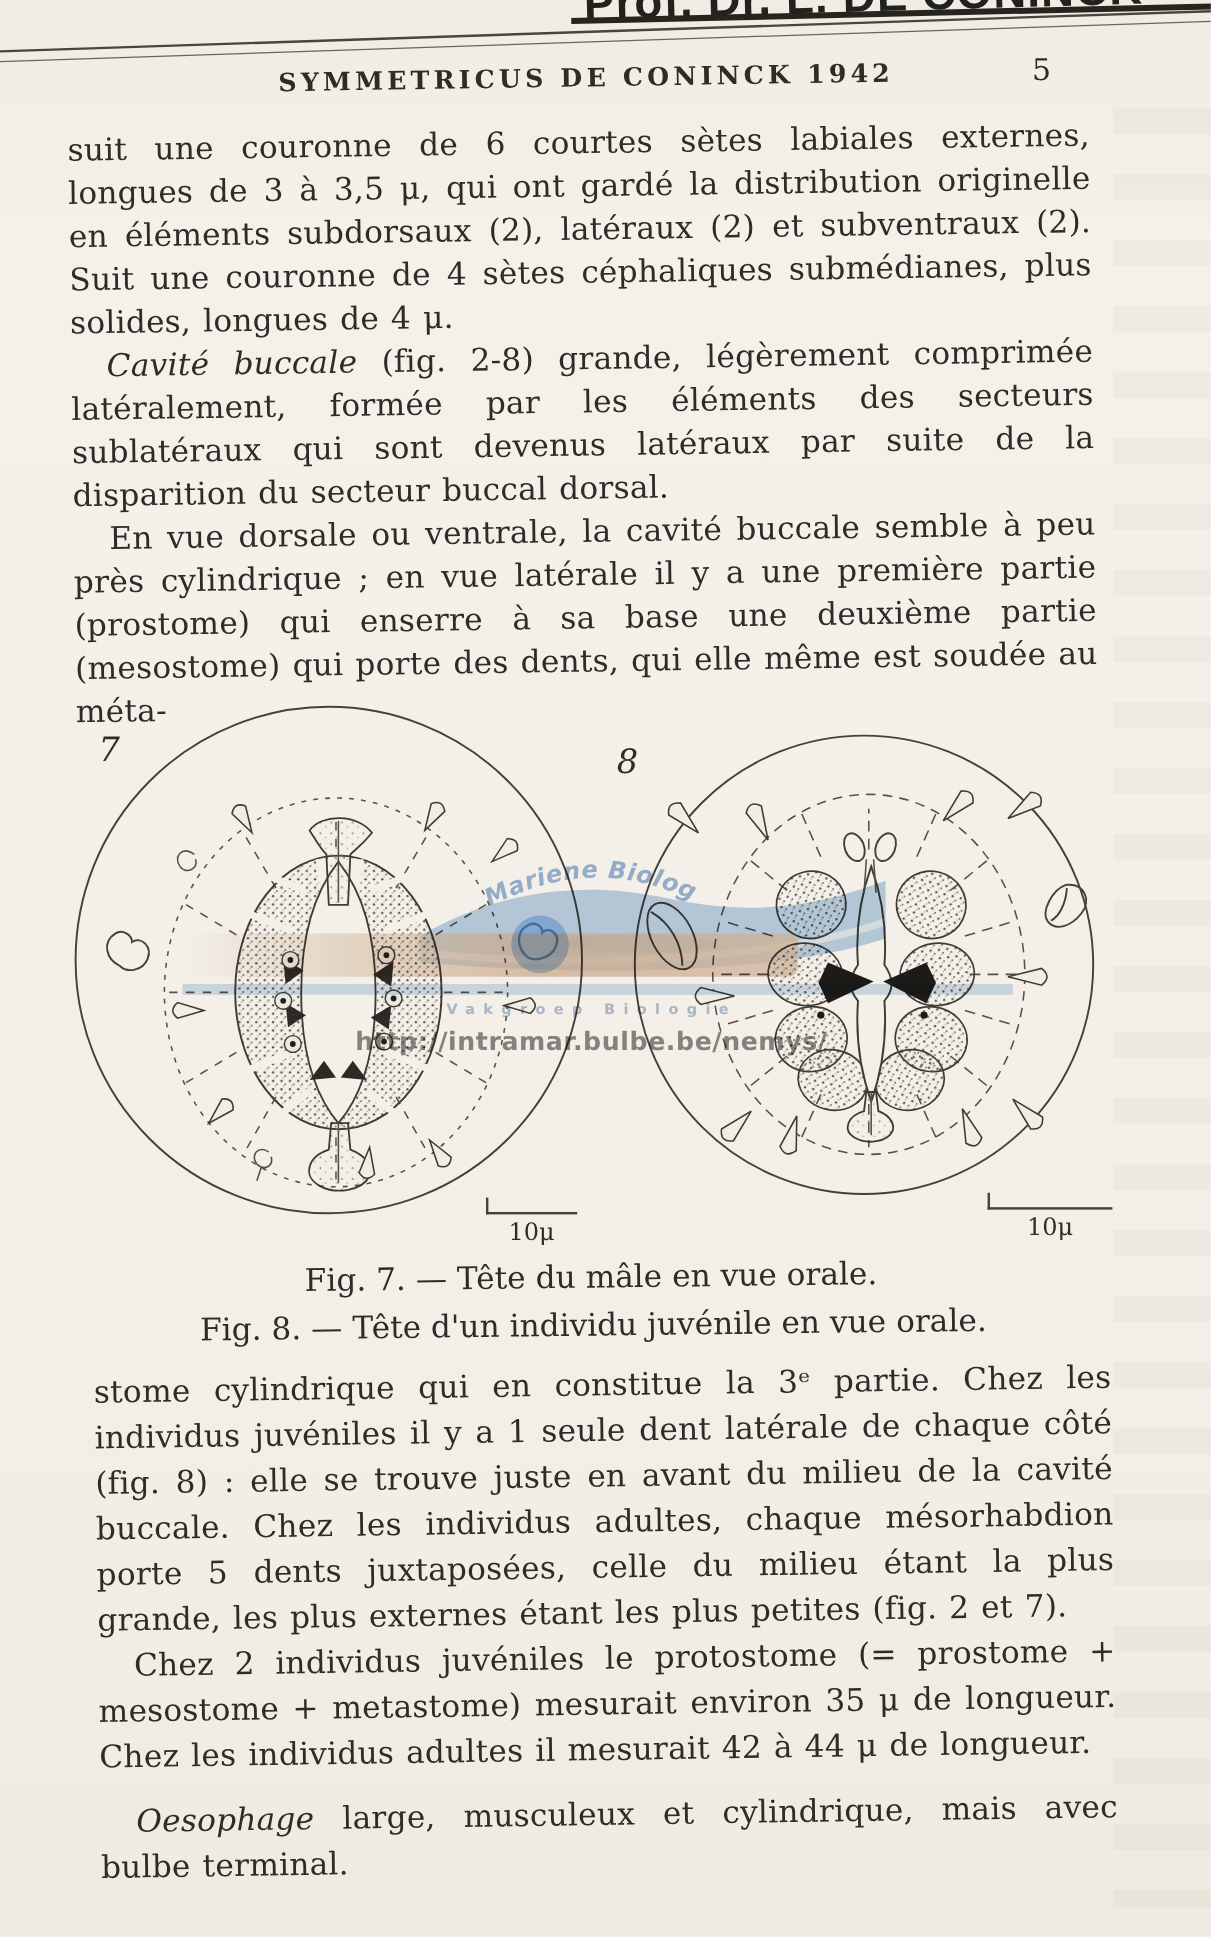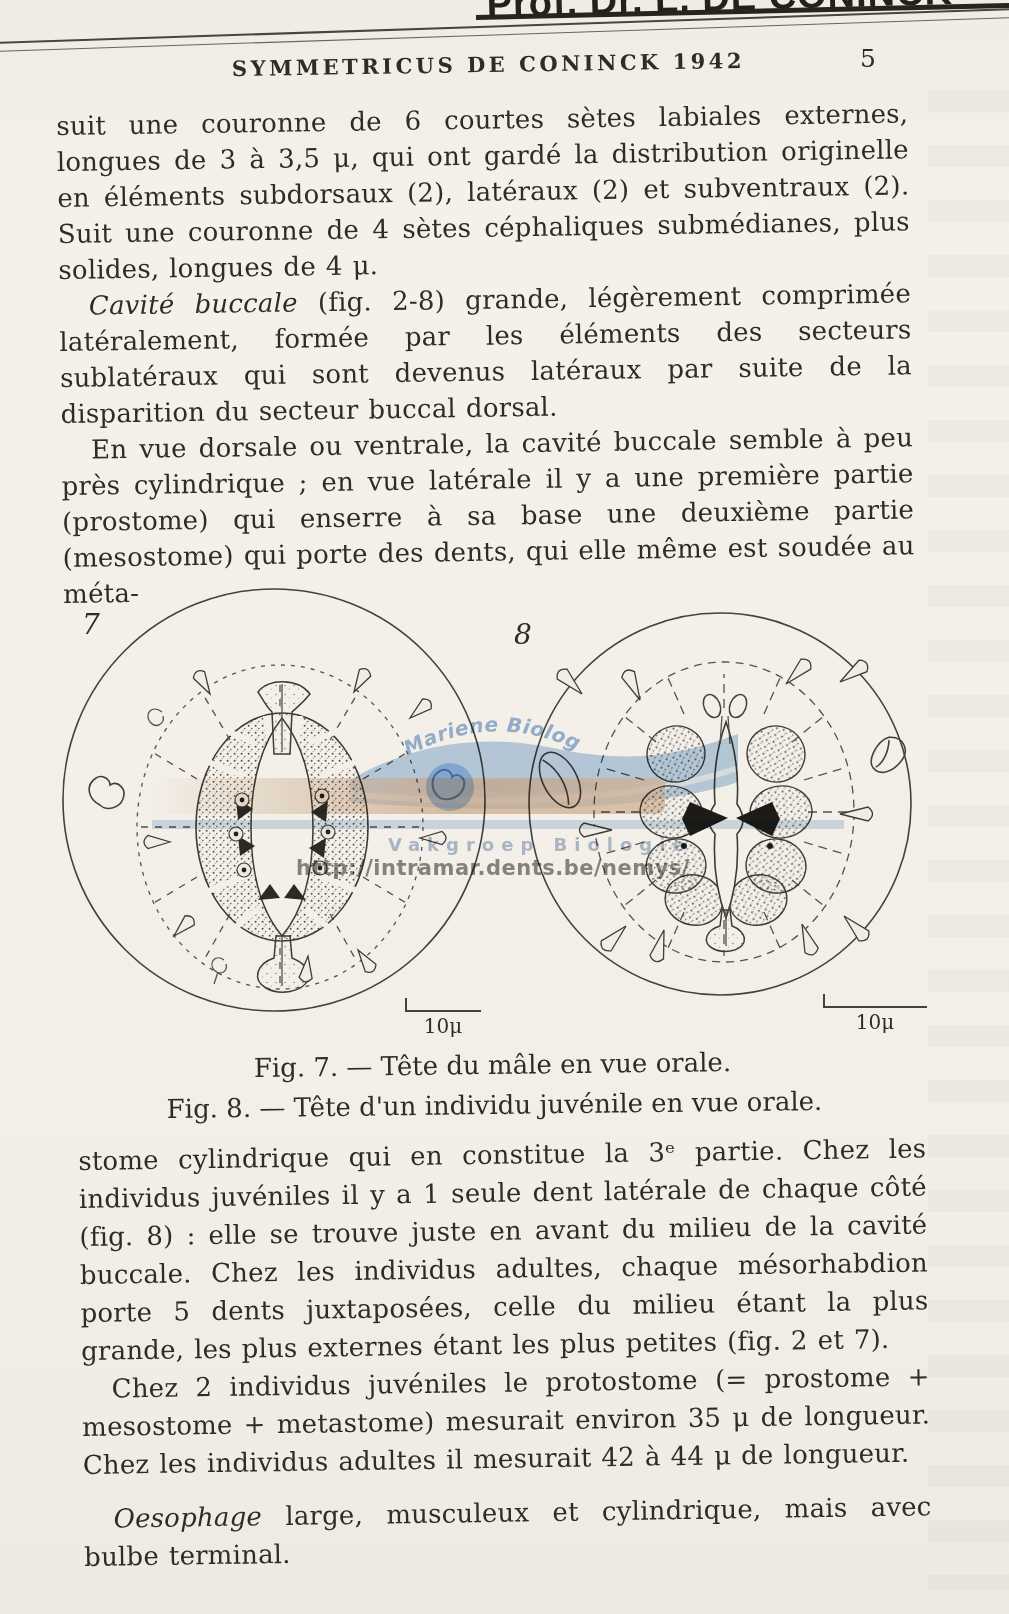--- a/index.html
+++ b/index.html
@@ -31,22 +31,22 @@
   .scalebar .line{position:absolute;left:0;right:0;top:12px;border-top:2px solid #45413a;}
   .scalebar .tick{position:absolute;left:0;top:0;width:2px;height:14px;background:#45413a;}
   .scalebar .lbl{position:absolute;top:16px;width:100%;text-align:center;
                  font-size:20px;}
   
   .ln{fill:none;stroke:#45413a;stroke-width:1.6px;}
   .lnthin{fill:none;stroke:#55504a;stroke-width:1.3px;}
   .fill-paper{fill:#f3f0e8;}
   
   .wm{pointer-events:none;mix-blend-mode:multiply;}
-  .wm-vak{font-family:"DejaVu Sans", sans-serif;font-weight:bold;font-size:18px;
-          letter-spacing:7px;color:rgba(158,178,203,0.8);margin-left:16px;}
+  .wm-vak{font-family:"DejaVu Sans", sans-serif;font-weight:bold;font-size:12px;
+          letter-spacing:7px;color:rgba(158,178,203,0.8);}
   .wm-url{font-family:"DejaVu Sans", sans-serif;font-weight:bold;font-size:21px;
           letter-spacing:0.5px;color:rgba(118,118,114,0.85);}
   .wm-underline{background:rgba(166,196,226,0.5);}
   .wm-tan{background:linear-gradient(90deg,rgba(217,189,164,0) 0%,rgba(217,189,164,0.45) 28%,
             rgba(212,176,146,0.7) 58%,rgba(217,189,164,0.75) 96%);border-radius:8px;}
   .smudge-col{background:repeating-linear-gradient(180deg,rgba(120,112,98,0.05) 0 22px,
               rgba(120,112,98,0) 22px 55px);}
 </style>
 </head>
 <body>
@@ -252,16 +252,16 @@
     </text>
   </svg>
   <svg class="abs" style="left:348px;top:728px;" width="392" height="84" viewBox="0 0 392 84">
     <path d="M2,52 C60,18 130,4 205,20 C280,36 330,28 390,6 L390,54 C300,84 140,86 2,74 Z" fill="#a9c6e3" opacity="0.78"></path>
     <path d="M2,66 C140,80 300,72 390,40" stroke="#e3ecf5" stroke-width="6" fill="none" opacity="0.9"></path>
     <ellipse cx="185" cy="58" rx="62" ry="8" fill="#8fb3d6" opacity="0.45"></ellipse>
   </svg>
   <div class="abs wm-tan" style="left:150px;top:778px;width:515px;height:36px;"></div>
   <div class="abs wm-underline" style="left:152px;top:820px;width:692px;height:9px;"></div>
   <div class="abs wm-vak" style="left:372px;top:834px;">Vakgroep Biologie</div>
-  <div class="abs wm-url" style="left:296px;top:856px;">http://intramar.dents.be/nemys/</div>
+  <div class="abs wm-url" style="left:296px;top:856px;">http://intramar.bulbe.be/nemys/</div>
 </div>
 
 <div class="abs smudge-col" style="left:928px;top:90px;width:81px;height:1500px;"></div>
 
 </body></html>

